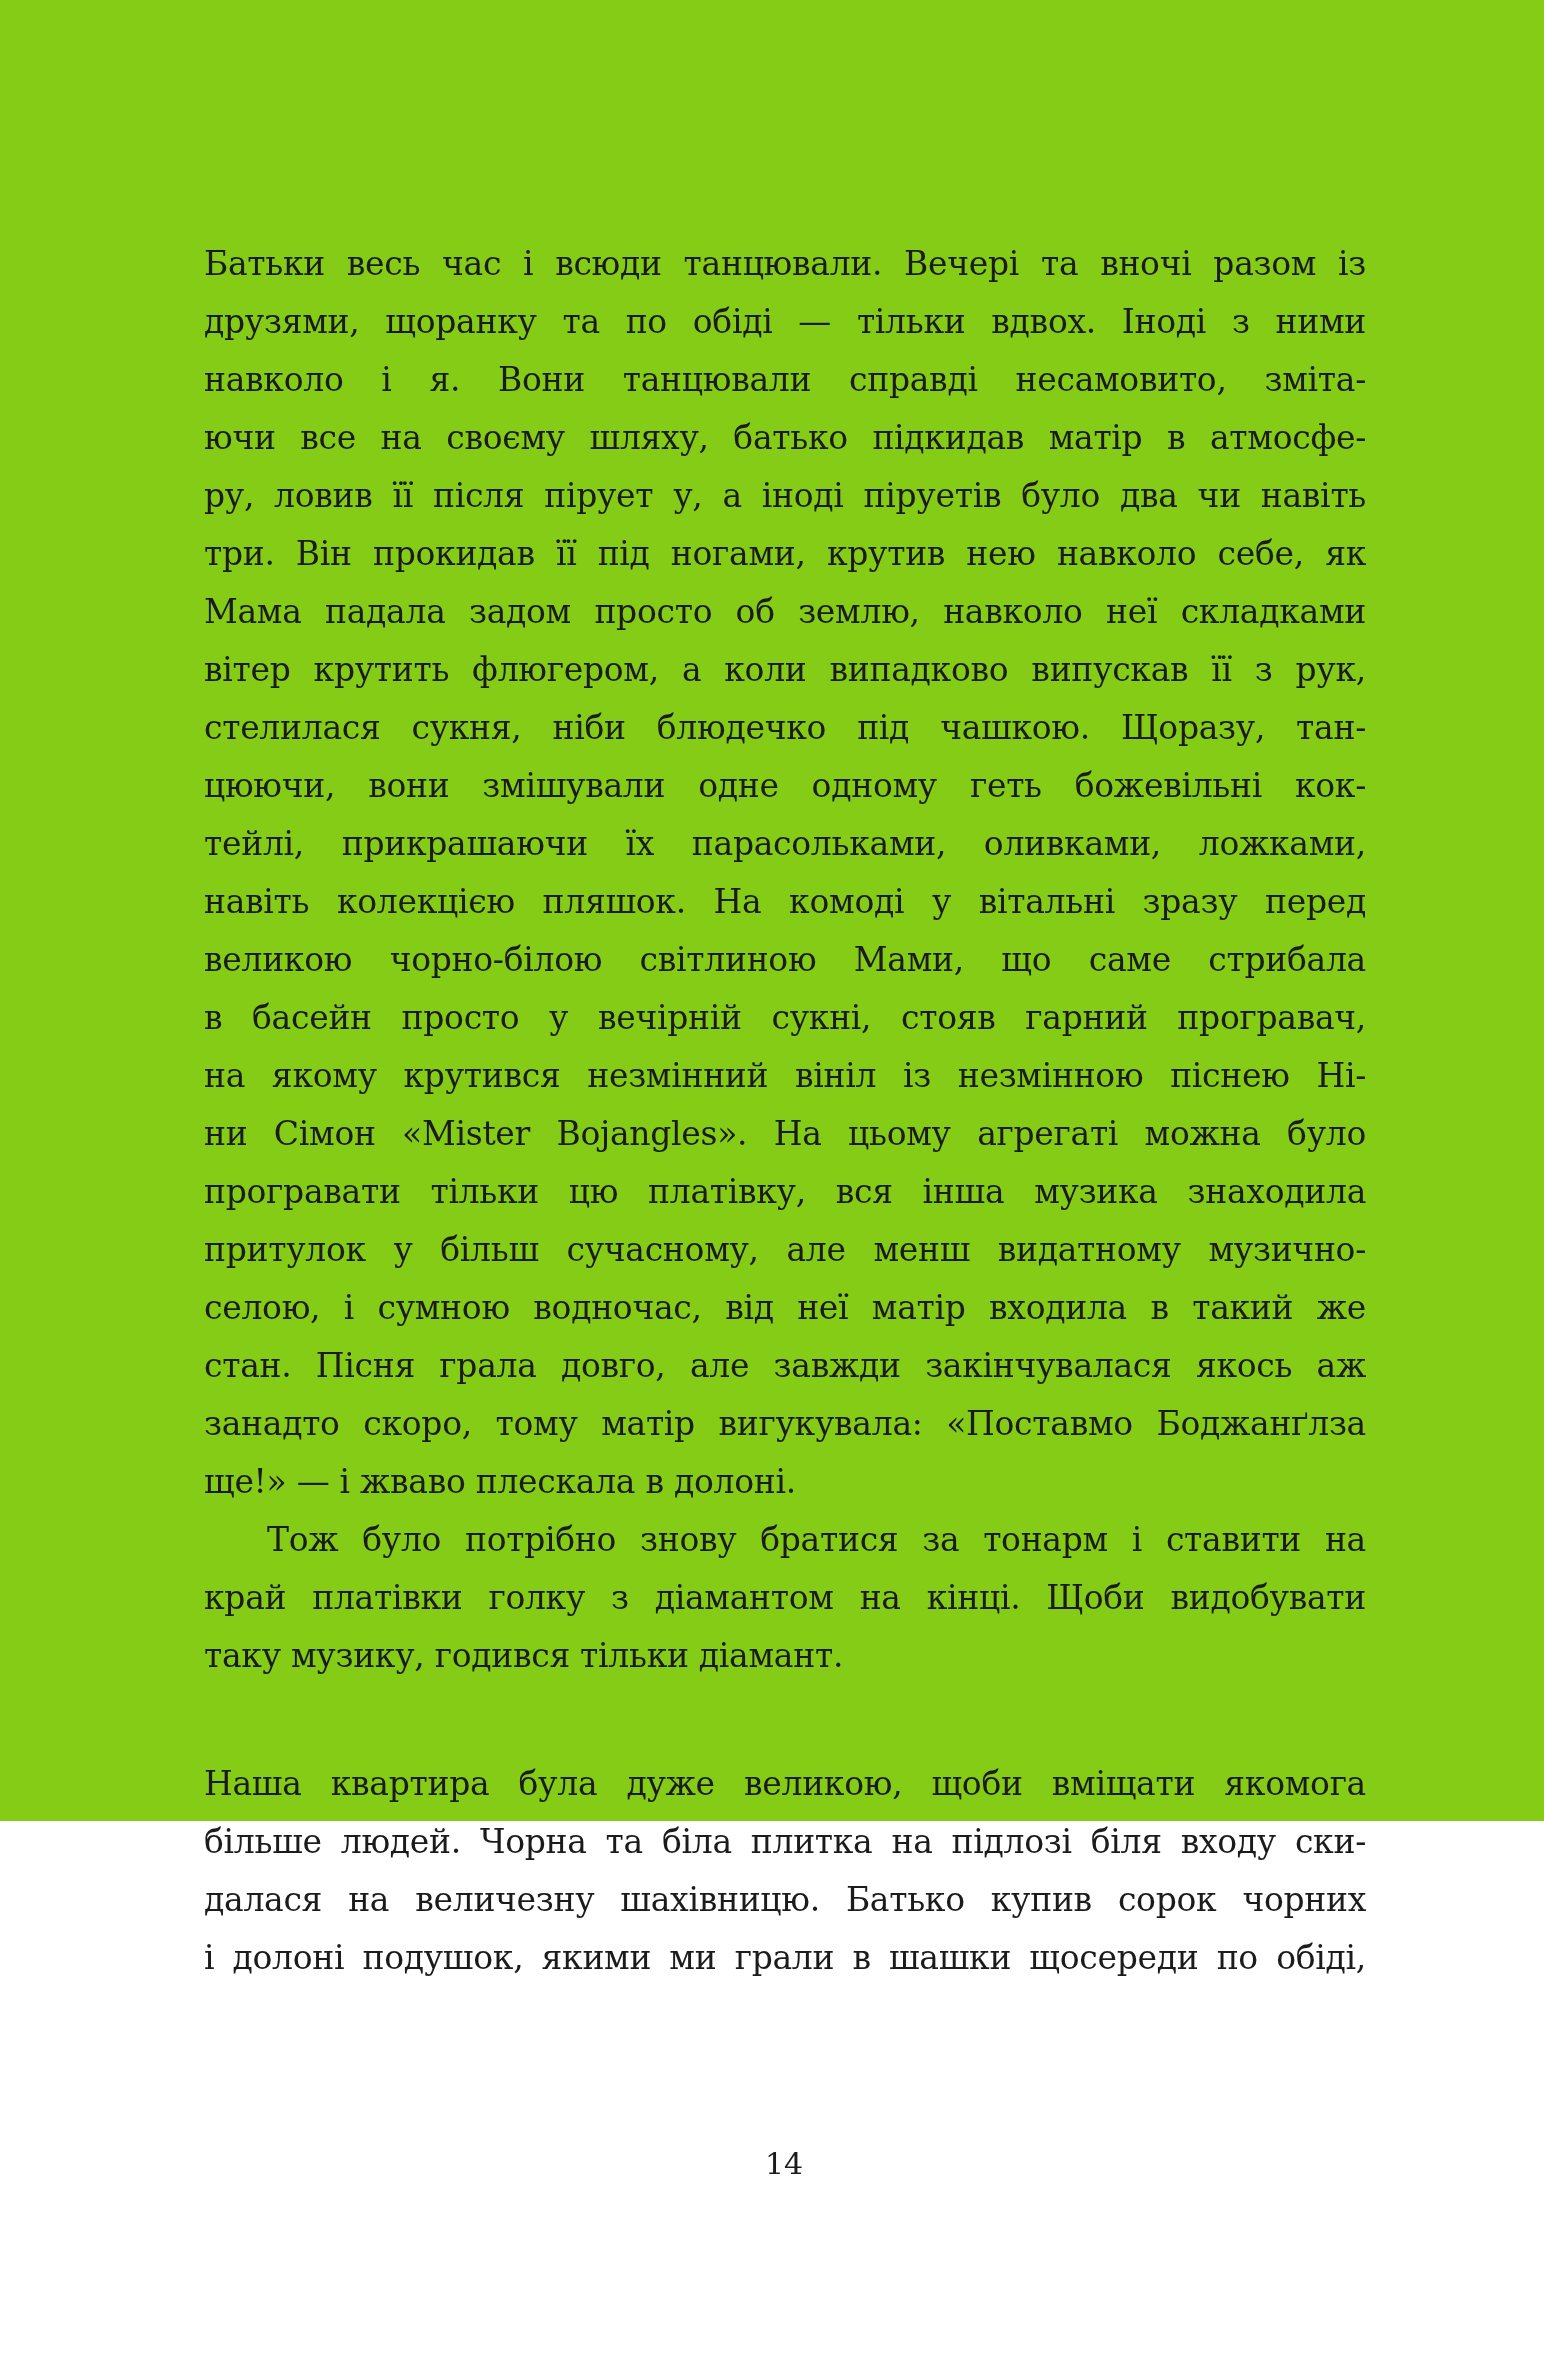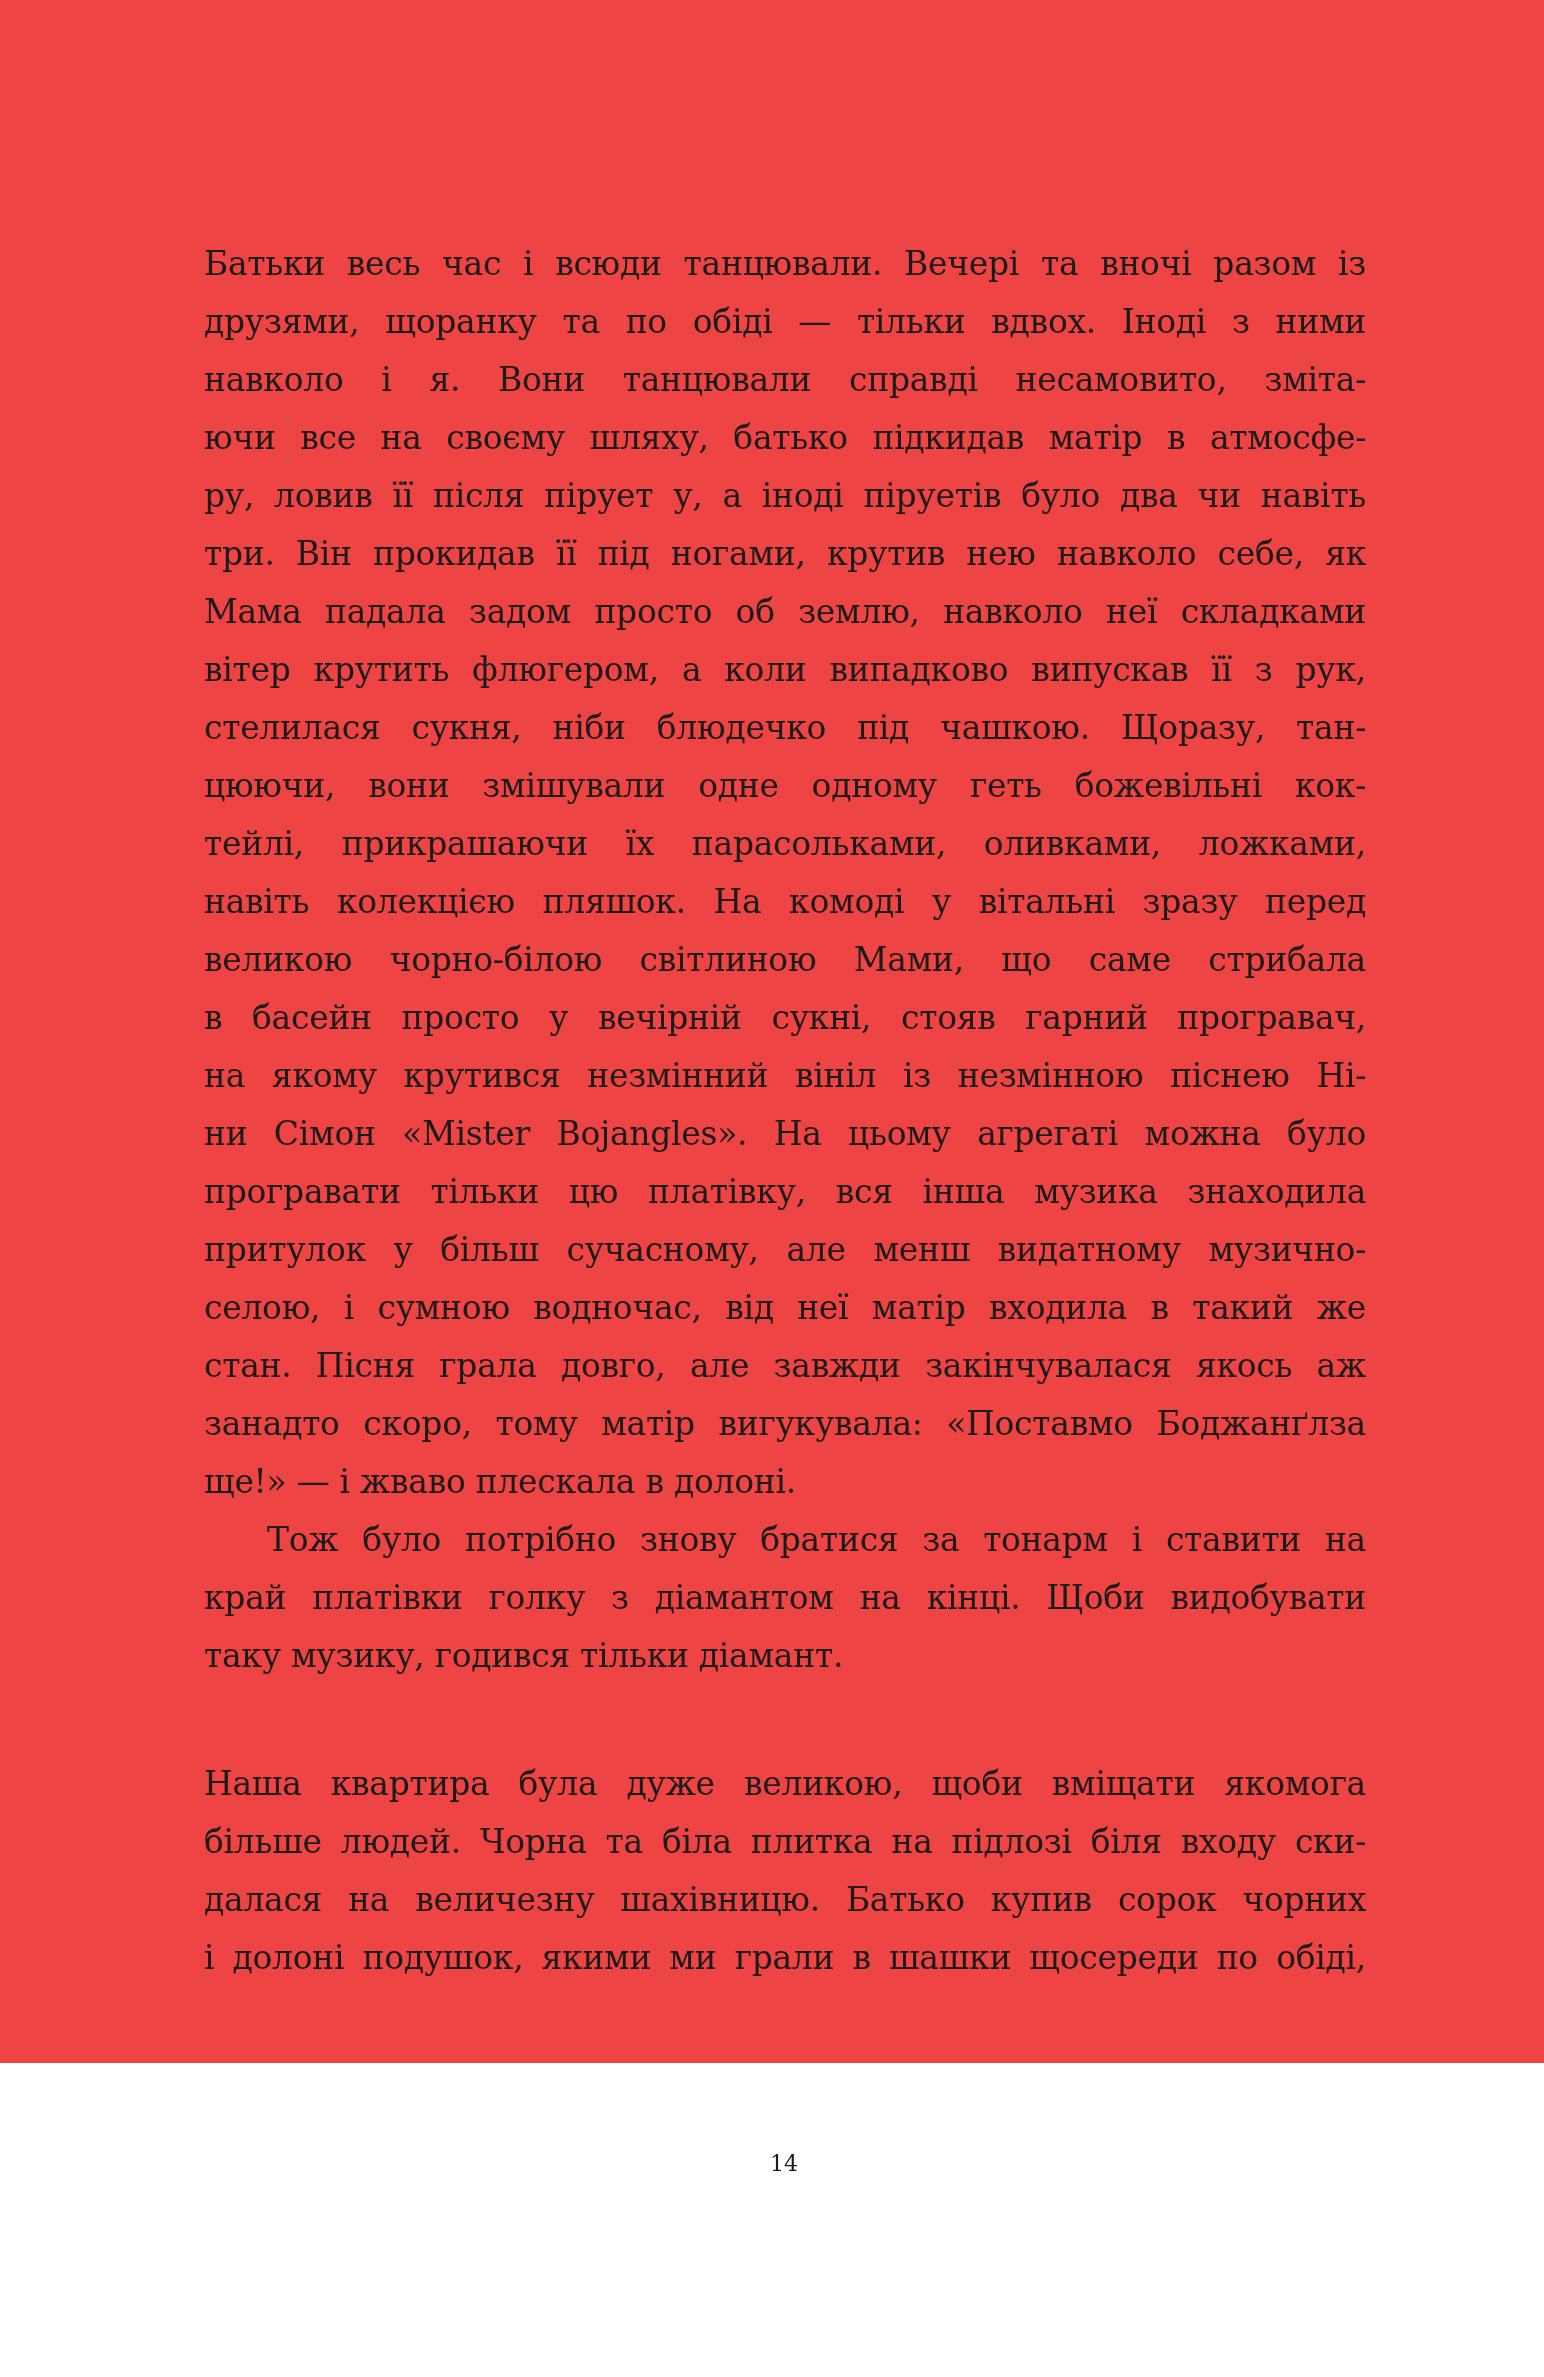--- a/index.html
+++ b/index.html
@@ -11,22 +11,22 @@
       width: 1545px;
       height: 2377px;
       position: relative;
       overflow: hidden;
     }
     .page {
       position: absolute;
       left: 0;
       top: 0;
       width: 1545px;
-      height: 2063px;
-      background: #ef4444;
+      height: 1821px;
+      background: #84cc16;
     }
     .text-block {
       position: absolute;
       left: 204px;
       top: 235px;
       width: 1162px;
       font-family: "DejaVu Serif", serif;
       font-size: 33px;
       letter-spacing: -0.3px;
       color: #1b1b1b;
@@ -54,21 +54,21 @@
     .paragraph {
       display: block;
     }
     .page-number {
       position: absolute;
       left: 744px;
       width: 80px;
       top: 2148px;
       text-align: center;
       font-family: "DejaVu Serif", serif;
-      font-size: 22px;
+      font-size: 30px;
       line-height: 32px;
       color: #1b1b1b;
     }
   </style>
 </head>
 <body>
 
 <div class="page">
   <div class="text-block">
 

